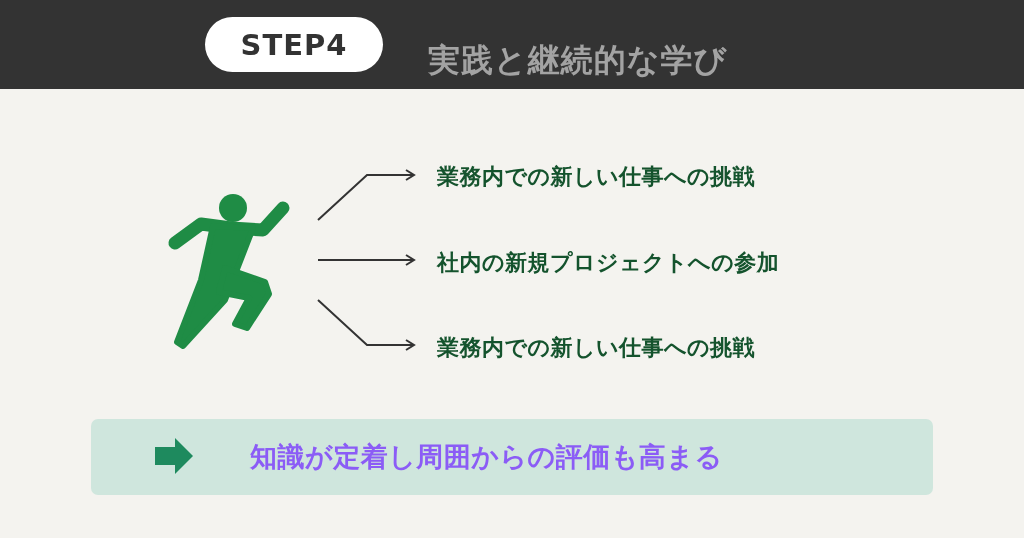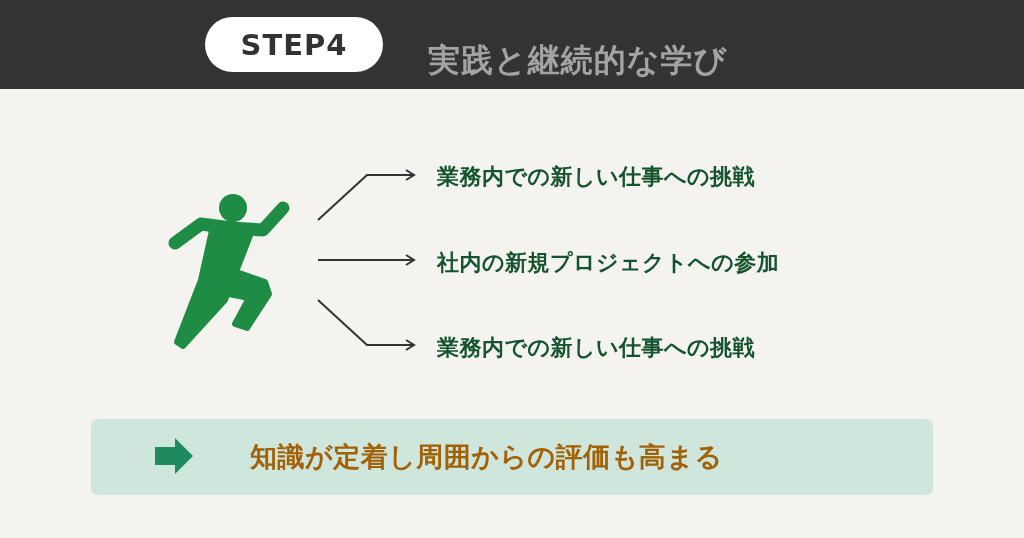--- a/index.html
+++ b/index.html
@@ -44,21 +44,21 @@
     .result-box {
       position: absolute; left: 91px; top: 419px; width: 842px; height: 76px;
       background: #cfe6dd; border-radius: 7px;
     }
     .result-arrow {
       position: absolute; left: 155px; top: 438px; width: 38px; height: 36px;
     }
     .result-text {
       position: absolute; left: 250px; top: 438px; height: 38px;
       display: flex; align-items: center;
-      font-size: 27px; font-weight: bold; color: #a16207; letter-spacing: 0.5px;
+      font-size: 27px; font-weight: bold; color: #8b5cf6; letter-spacing: 0.5px;
       white-space: nowrap;
     }
   </style>
 </head>
 <body>
 
 <div class="header">
   <div class="step-pill">STEP4</div>
   <div class="header-title">実践と継続的な学び</div>
 </div>

